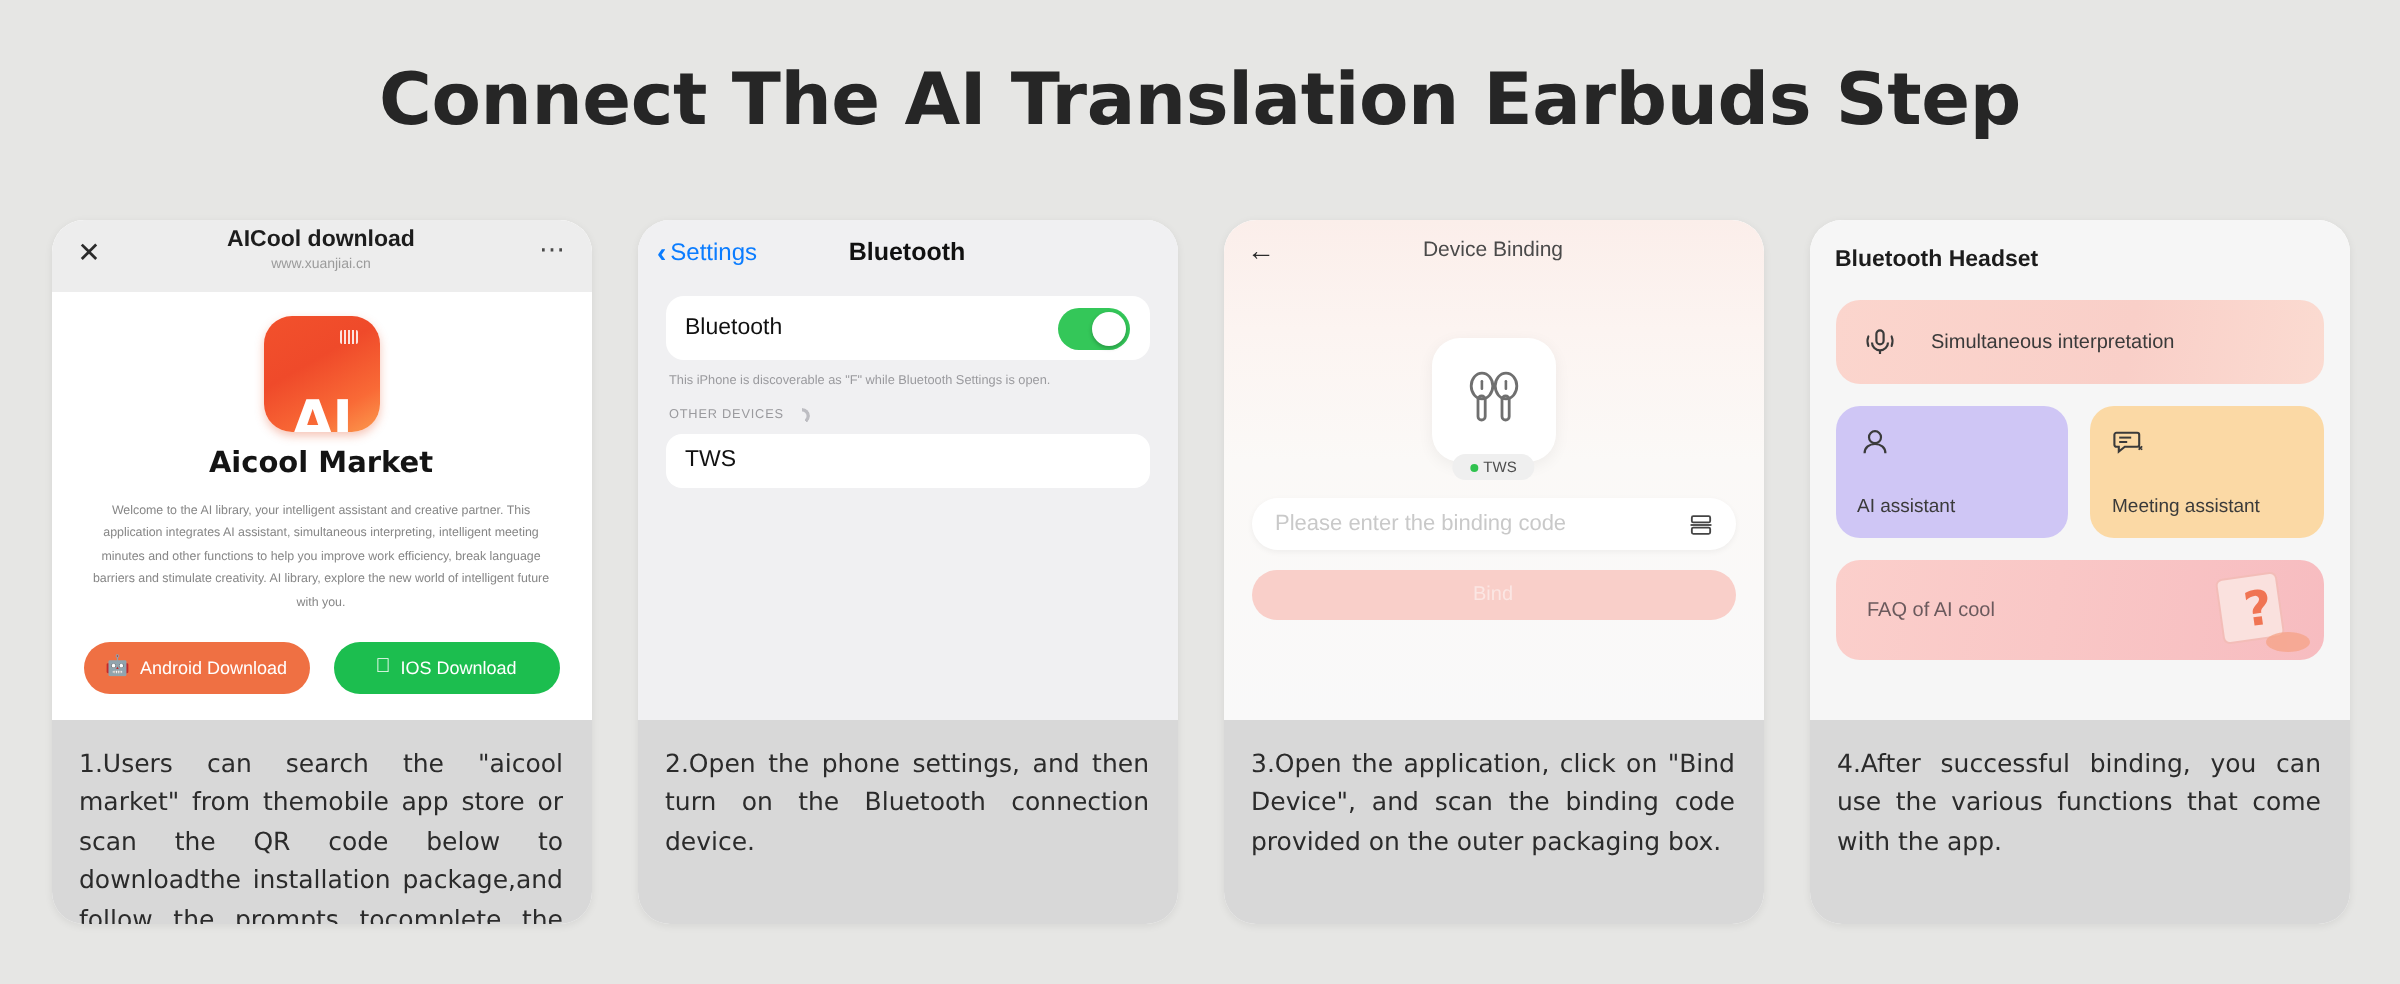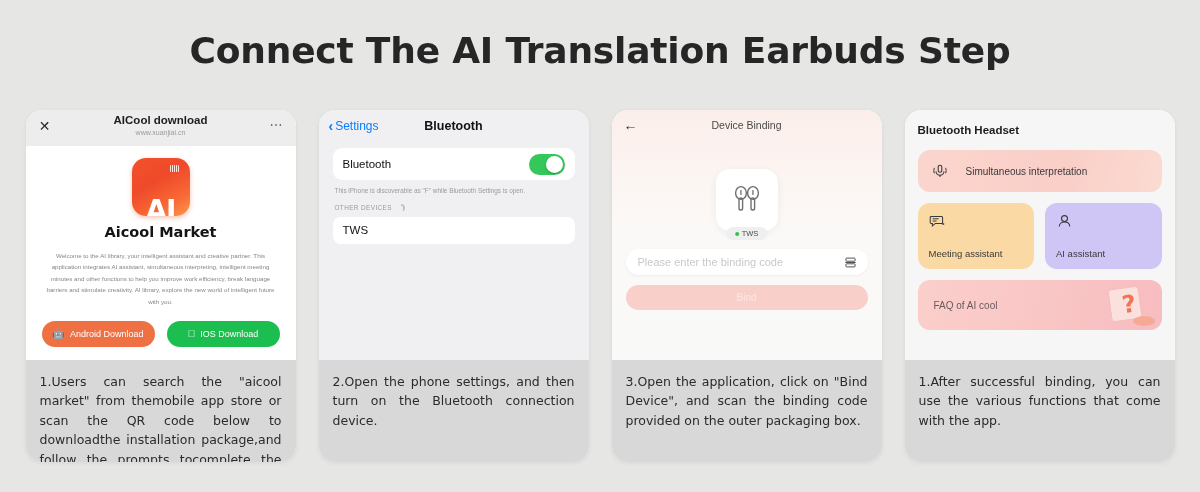--- a/index.html
+++ b/index.html
@@ -530,43 +530,43 @@
           <rect x="6.2" y="2.2" width="3.6" height="7" rx="1.8" fill="none" stroke="#3a3a3a" stroke-width="1.1"></rect>
           <path d="M4 8.2a4 4 0 0 0 8 0" fill="none" stroke="#3a3a3a" stroke-width="1.1"></path>
           <line x1="8" y1="12.2" x2="8" y2="14" stroke="#3a3a3a" stroke-width="1.1"></line>
           <path d="M2.2 5.2q-1 2.4 0 4.8" fill="none" stroke="#3a3a3a" stroke-width="1" stroke-linecap="round"></path>
           <path d="M13.8 5.2q1 2.4 0 4.8" fill="none" stroke="#3a3a3a" stroke-width="1" stroke-linecap="round"></path>
         </svg>
         <span class="lbl">Simultaneous interpretation</span>
       </div>
 
       <div class="feat-row">
+        <div class="feat-sq feat-ai">
+          <svg width="17" height="17" viewBox="0 0 17 17">
+            <circle cx="8.5" cy="5.6" r="3" fill="none" stroke="#3a3a3a" stroke-width="1.1"></circle>
+            <path d="M3.3 13.6c0-3 2.4-4.6 5.2-4.6s5.2 1.6 5.2 4.6" fill="none" stroke="#3a3a3a" stroke-width="1.1"></path>
+          </svg>
+          <span class="lbl">AI assistant</span>
+        </div>
         <div class="feat-sq feat-meet">
           <svg width="17" height="17" viewBox="0 0 17 17">
             <path d="M2.2 3.4h10.4a1 1 0 0 1 1 1v5a1 1 0 0 1-1 1H6.4l-3 2.4v-2.4H2.2a1 1 0 0 1-1-1v-5a1 1 0 0 1 1-1z" fill="none" stroke="#3a3a3a" stroke-width="1.05"></path>
             <line x1="3.6" y1="5.8" x2="9.6" y2="5.8" stroke="#3a3a3a" stroke-width="1"></line>
             <line x1="3.6" y1="8" x2="7.6" y2="8" stroke="#3a3a3a" stroke-width="1"></line>
             <path d="M13.6 10.4l1.2 1.2M14.8 10.4l-1.2 1.2" stroke="#3a3a3a" stroke-width="0.9" stroke-linecap="round"></path>
           </svg>
           <span class="lbl">Meeting assistant</span>
         </div>
-        <div class="feat-sq feat-ai">
-          <svg width="17" height="17" viewBox="0 0 17 17">
-            <circle cx="8.5" cy="5.6" r="3" fill="none" stroke="#3a3a3a" stroke-width="1.1"></circle>
-            <path d="M3.3 13.6c0-3 2.4-4.6 5.2-4.6s5.2 1.6 5.2 4.6" fill="none" stroke="#3a3a3a" stroke-width="1.1"></path>
-          </svg>
-          <span class="lbl">AI assistant</span>
-        </div>
       </div>
 
       <div class="faq">
         <span class="lbl">FAQ of AI cool</span>
         <svg class="faq-art" viewBox="0 0 62 48">
           <rect x="16" y="8" width="30" height="32" rx="3" transform="rotate(-8 31 24)" fill="#fbe3e0" stroke="#f3bdb8" stroke-width="1"></rect>
           <text x="28" y="33" font-family="DejaVu Sans, sans-serif" font-size="24" font-weight="bold" fill="#f0714e" transform="rotate(-8 31 24)">?</text>
           <ellipse cx="50" cy="41" rx="11" ry="5" fill="#f5a183" opacity="0.75"></ellipse>
         </svg>
       </div>
     </div>
-    <div class="caption">1.After successful binding, you can use the various functions that come with the app.</div>
+    <div class="caption">4.After successful binding, you can use the various functions that come with the app.</div>
   </div>
 
 </div>
 
 </body></html>

